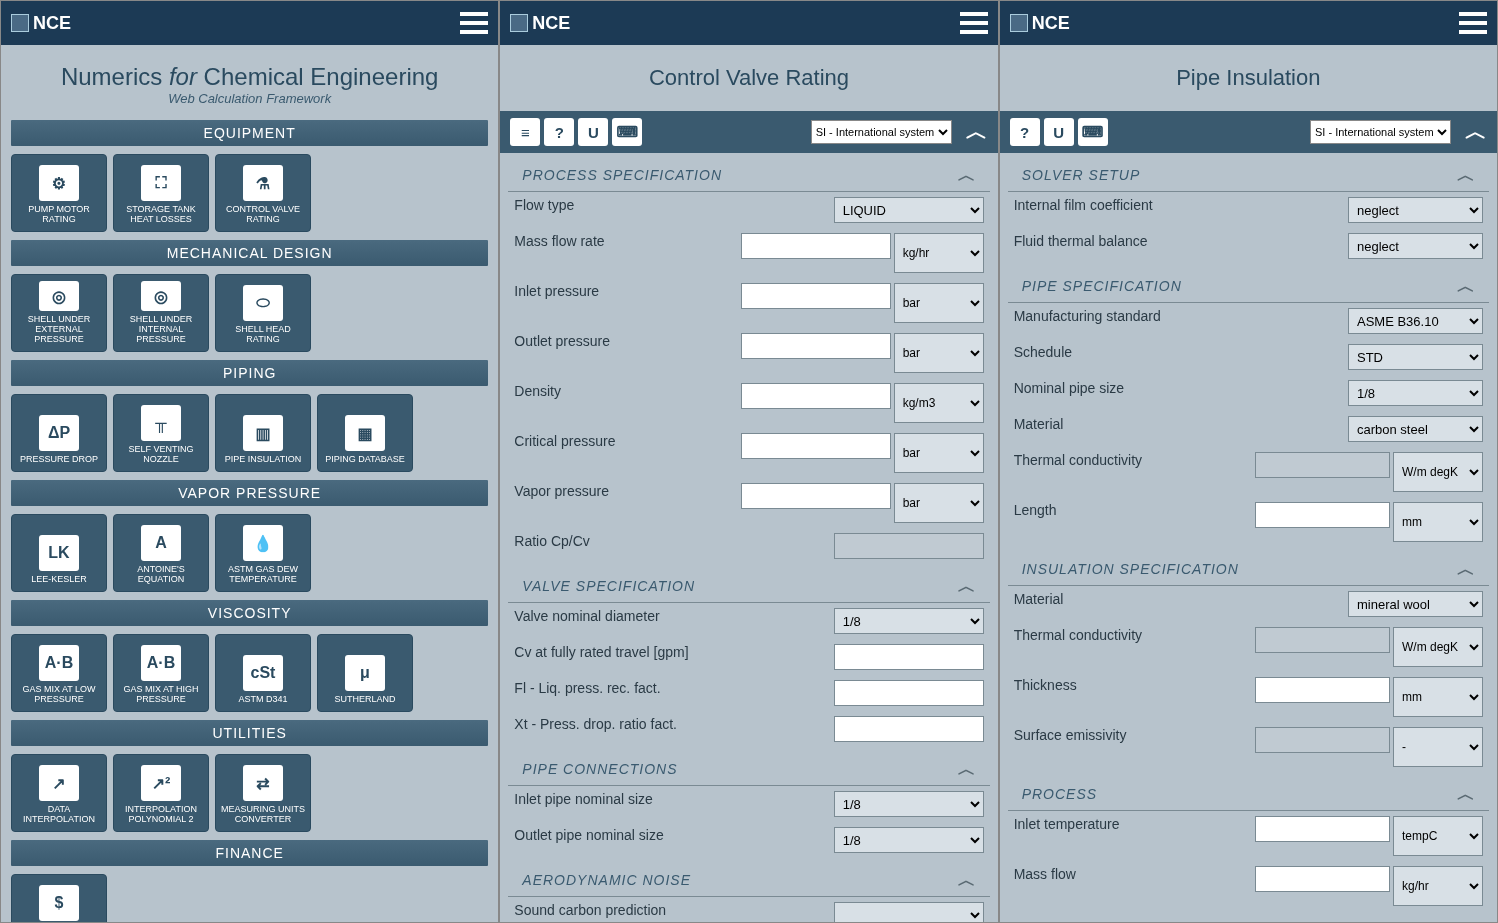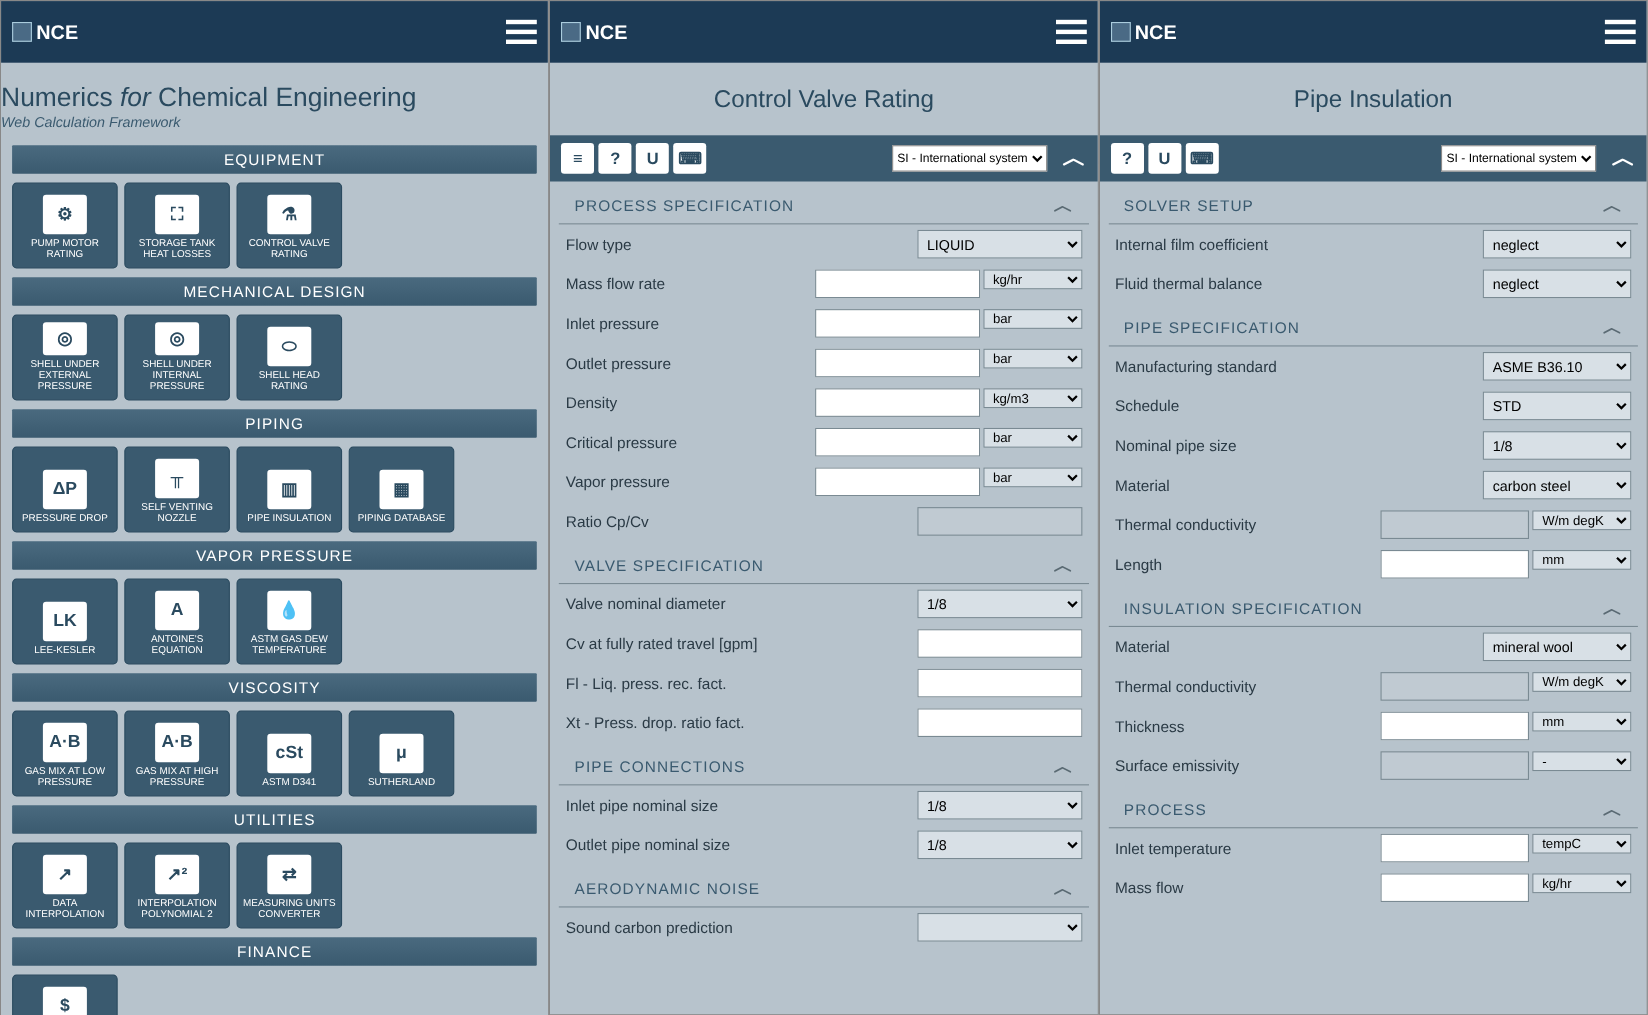--- a/index.html
+++ b/index.html
@@ -1,48 +1,48 @@
 <!DOCTYPE html>
 <html><head>
 <meta charset="utf-8">
 <style>
 * { box-sizing: border-box; margin: 0; padding: 0; font-family: "Segoe UI", Arial, sans-serif; }
 body { background: #c9d3da; display: flex; width: 1498px; height: 923px; overflow: hidden; }
 .panel { flex: 1; display: flex; flex-direction: column; border: 1px solid #888; background: #b7c3cc; overflow-y: auto; overflow-x: hidden; }
 .panel::-webkit-scrollbar { width: 14px; }
 .panel::-webkit-scrollbar-track { background: #d0d8df; }
 .panel::-webkit-scrollbar-thumb { background: #9aa7b0; border: 1px solid #7d8a93; }
-.topbar { background: #1c3a55; height: 56px; display: flex; align-items: center; justify-content: space-between; padding: 0 10px; flex-shrink: 0; }
+.topbar { background: #1c3a55; height: 44px; display: flex; align-items: center; justify-content: space-between; padding: 0 10px; flex-shrink: 0; }
 .logo { color: #fff; font-size: 18px; font-weight: bold; display: flex; align-items: center; }
 .logo-box { width: 18px; height: 18px; background: #4a6a85; border: 1px solid #aaccdd; display: inline-block; margin-right: 4px; vertical-align: bottom; }
 .hamburger { width: 28px; height: 22px; display: flex; flex-direction: column; justify-content: space-between; cursor: pointer; }
 .hamburger div { height: 4px; background: #fff; }
-.title-area { padding: 18px 0 10px; }
+.title-area { text-align: center; padding: 18px 0 10px; }
 .title-main { font-size: 24px; color: #2a4a5f; font-weight: 300; }
 .title-main b { font-weight: 500; }
 .subtitle { font-size: 13px; color: #3a5a6f; font-weight: 300; font-style: italic; }
 .section-head { background: linear-gradient(#4a6a7f,#3a5a6f); color: #fff; font-size: 14px; padding: 5px 0; text-align: center; border-radius: 1px; margin: 4px 10px; letter-spacing: 1px; }
 .tile-row { display: flex; gap: 6px; padding: 4px 10px; justify-content: flex-start; }
 .tile { background: #3a5a6f; color: #fff; width: 96px; height: 78px; border-radius: 4px; display: flex; flex-direction: column; align-items: center; justify-content: flex-end; padding: 6px 2px; cursor: pointer; text-align: center; border: 1px solid #2a4a5f; }
 .tile .icon { width: 40px; height: 36px; background: #fff; border-radius: 3px; margin-bottom: 4px; display: flex; align-items: center; justify-content: center; color: #2a4a5f; font-size: 16px; font-weight: bold; }
 .tile .lbl { font-size: 9px; line-height: 1.1; }
 .page-title { text-align: center; font-size: 22px; color: #2a4a5f; padding: 20px 0; font-weight: 400; }
 .toolbar { background: #3a5a6f; display: flex; align-items: center; padding: 6px 10px; gap: 4px; flex-shrink: 0; }
 .tbtn { width: 30px; height: 28px; background: #fff; border-radius: 3px; display: flex; align-items: center; justify-content: center; color: #2a4a5f; font-weight: bold; font-size: 15px; cursor: pointer; }
 .unit-select { margin-left: auto; height: 24px; font-size: 11px; background: #fff; border: 1px solid #888; }
 .collapse-top { color: #fff; font-size: 22px; margin-left: 10px; cursor: pointer; font-weight: bold; }
 .group-head { display: flex; justify-content: space-between; align-items: center; padding: 10px 14px 4px; border-bottom: 1px solid #7a8a93; margin: 0 8px; }
-.group-head .gt { color: #3a5a6f; font-size: 14px; letter-spacing: 1px; }
+.group-head .gt { color: #3a5a6f; font-style: italic; font-size: 14px; letter-spacing: 1px; }
 .group-head .chev { color: #5a6a73; font-size: 18px; cursor: pointer; font-weight: bold; }
-.field-row { display: flex; align-items: center; padding: 5px 14px; }
+.field-row { display: flex; padding: 5px 14px; }
 .field-label { flex: 1; font-size: 14px; color: #2a3a45; }
 .field-input { display: flex; gap: 3px; }
 .ninput { width: 150px; height: 26px; border: 1px solid #7a8a93; background: #fff; padding: 0 4px; font-size: 13px; }
 .ninput.ro { background: #c0cad2; }
-.uinput { width: 90px; height: 18px; border: 1px solid #7a8a93; background: #d8e0e6; font-size: 12px; padding: 0 4px; }
+.uinput { width: 90px; height: 40px; border: 1px solid #7a8a93; background: #d8e0e6; font-size: 12px; padding: 0 4px; }
 .sel { width: 150px; height: 26px; border: 1px solid #7a8a93; background: #d8e0e6; font-size: 13px; padding: 0 4px; }
 .panel3 .field-input .sel { width: 135px; }
 .panel3 .ninput { width: 135px; }
 </style>
 </head>
 <body>
 
 <div class="panel">
   <div class="topbar">
     <div class="logo">

